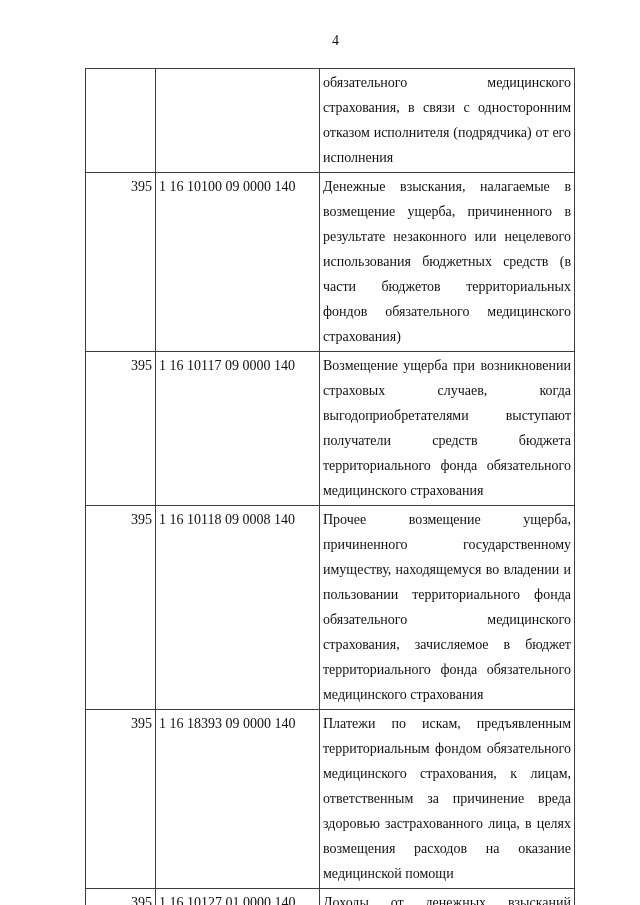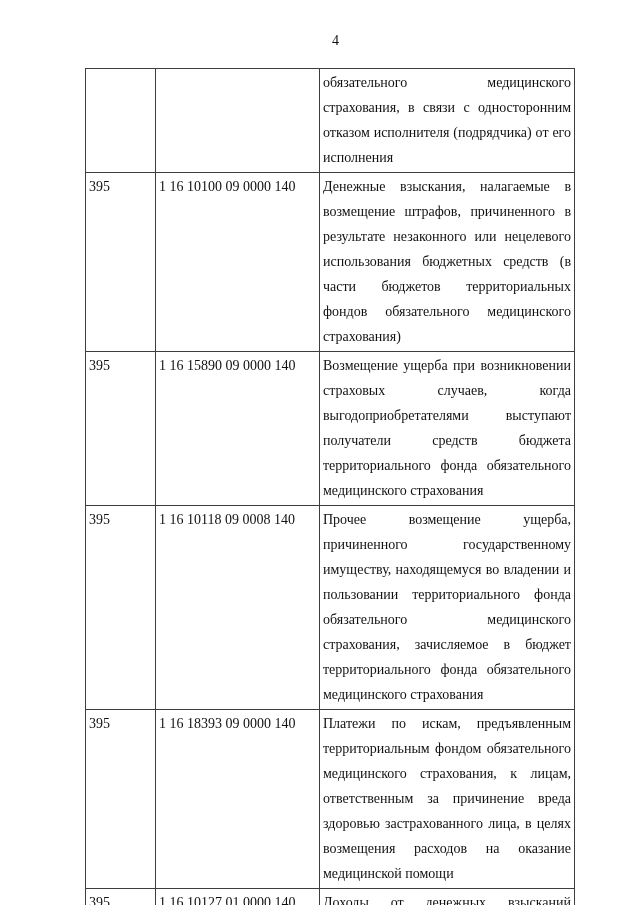--- a/index.html
+++ b/index.html
@@ -31,21 +31,21 @@
     table-layout: fixed;
     font-size: 14px;
     line-height: 25px;
   }
   table.kbk-table td {
     border: 1px solid #3d3d3d;
     vertical-align: top;
     padding: 1px 3px 2px 3px;
     overflow: hidden;
   }
-  td.col-admin { width: 70px;  text-align: left; }
+  td.col-admin { width: 70px;  text-align: right; }
   td.col-kbk   { width: 164px; white-space: nowrap; }
   td.col-name  { width: 255px; text-align: justify; text-justify: inter-word; }
 </style>
 </head>
 <body>
 
 <div class="page">
 
   <div class="page-number">4</div>
 
@@ -53,26 +53,26 @@
     <tbody>
   <tr>
     <td class="col-admin"></td>
     <td class="col-kbk"></td>
     <td class="col-name">обязательного медицинского страхования, в связи с односторонним отказом исполнителя (подрядчика) от его исполнения</td>
   </tr>
 
   <tr>
     <td class="col-admin">395</td>
     <td class="col-kbk">1 16 10100 09 0000 140</td>
-    <td class="col-name">Денежные взыскания, налагаемые в возмещение штрафов, причиненного в результате незаконного или нецелевого использования бюджетных средств (в части бюджетов территориальных фондов обязательного медицинского страхования)</td>
+    <td class="col-name">Денежные взыскания, налагаемые в возмещение ущерба, причиненного в результате незаконного или нецелевого использования бюджетных средств (в части бюджетов территориальных фондов обязательного медицинского страхования)</td>
   </tr>
 
   <tr>
     <td class="col-admin">395</td>
-    <td class="col-kbk">1 16 15890 09 0000 140</td>
+    <td class="col-kbk">1 16 10117 09 0000 140</td>
     <td class="col-name">Возмещение ущерба при возникновении страховых случаев, когда выгодоприобретателями выступают получатели средств бюджета территориального фонда обязательного медицинского страхования</td>
   </tr>
 
   <tr>
     <td class="col-admin">395</td>
     <td class="col-kbk">1 16 10118 09 0008 140</td>
     <td class="col-name">Прочее возмещение ущерба, причиненного государственному имуществу, находящемуся во владении и пользовании территориального фонда обязательного медицинского страхования, зачисляемое в бюджет территориального фонда обязательного медицинского страхования</td>
   </tr>
 
   <tr>

